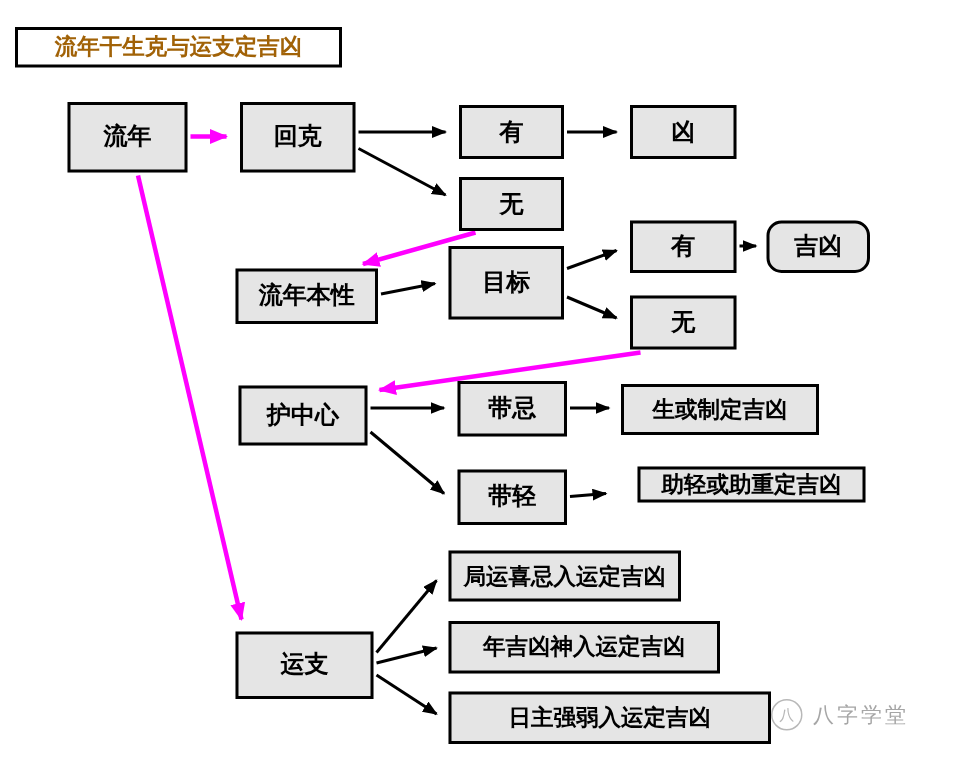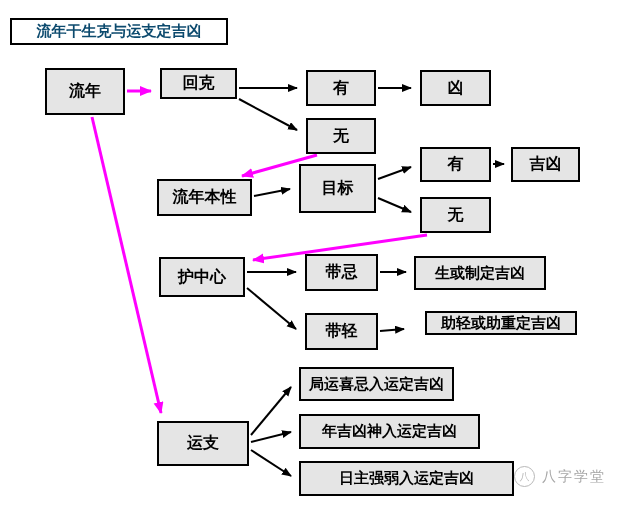--- a/index.html
+++ b/index.html
@@ -30,21 +30,21 @@
     position: absolute;
     left: 10px; top: 18px;
     width: 218px; height: 27px;
     border: 2px solid #000000;
     background: #ffffff;
     display: flex;
     align-items: center;
     justify-content: center;
     font-weight: bold;
     font-size: 15px;
-    color: #0c4a6e;
+    color: #a16207;
     white-space: nowrap;
     z-index: 2;
   }
   svg.arrows {
     position: absolute;
     left: 0; top: 0;
     width: 640px; height: 506px;
     z-index: 1;
   }
   .watermark {
@@ -102,28 +102,28 @@
     <line x1="247" y1="288" x2="296" y2="329" stroke="#000000" stroke-width="2" marker-end="url(#ah-black)"></line>
     <line x1="380" y1="331" x2="404" y2="329" stroke="#000000" stroke-width="2" marker-end="url(#ah-black)"></line>
     <line x1="251" y1="435" x2="291" y2="387" stroke="#000000" stroke-width="2" marker-end="url(#ah-black)"></line>
     <line x1="251" y1="442" x2="291" y2="432" stroke="#000000" stroke-width="2" marker-end="url(#ah-black)"></line>
     <line x1="251" y1="450" x2="291" y2="476" stroke="#000000" stroke-width="2" marker-end="url(#ah-black)"></line>
   </svg>
 
   <div class="title-box">流年干生克与运支定吉凶</div>
 
   <div class="node" style="left:45px;  top:68px;  width:80px;  height:47px;">流年</div>
-  <div class="node" style="left:160px; top:68px;  width:77px;  height:31px;">回克</div>
+  <div class="node" style="left:160px; top:68px;  width:77px;  height:47px;">回克</div>
   <div class="node" style="left:306px; top:70px;  width:70px;  height:36px;">有</div>
   <div class="node" style="left:420px; top:70px;  width:71px;  height:36px;">凶</div>
   <div class="node" style="left:306px; top:118px; width:70px;  height:36px;">无</div>
   <div class="node" style="left:157px; top:179px; width:95px;  height:37px;">流年本性</div>
   <div class="node" style="left:299px; top:164px; width:77px;  height:49px;">目标</div>
   <div class="node" style="left:420px; top:147px; width:71px;  height:35px;">有</div>
-  <div class="node" style="left:511px; top:147px; width:69px;  height:35px;">吉凶</div>
+  <div class="node" style="left:511px; top:147px; width:69px;  height:35px;border-radius:10px;">吉凶</div>
   <div class="node" style="left:420px; top:197px; width:71px;  height:36px;">无</div>
   <div class="node" style="left:159px; top:257px; width:86px;  height:40px;">护中心</div>
   <div class="node" style="left:305px; top:254px; width:73px;  height:37px;">带忌</div>
   <div class="node wide" style="left:414px; top:256px; width:132px; height:34px;">生或制定吉凶</div>
   <div class="node" style="left:305px; top:313px; width:73px;  height:37px;">带轻</div>
   <div class="node wide" style="left:425px; top:311px; width:152px; height:24px;">助轻或助重定吉凶</div>
   <div class="node" style="left:157px; top:421px; width:92px;  height:45px;">运支</div>
   <div class="node wide" style="left:299px; top:367px; width:155px; height:34px;">局运喜忌入运定吉凶</div>
   <div class="node wide" style="left:299px; top:414px; width:181px; height:35px;">年吉凶神入运定吉凶</div>
   <div class="node wide" style="left:299px; top:461px; width:215px; height:35px;">日主强弱入运定吉凶</div>

